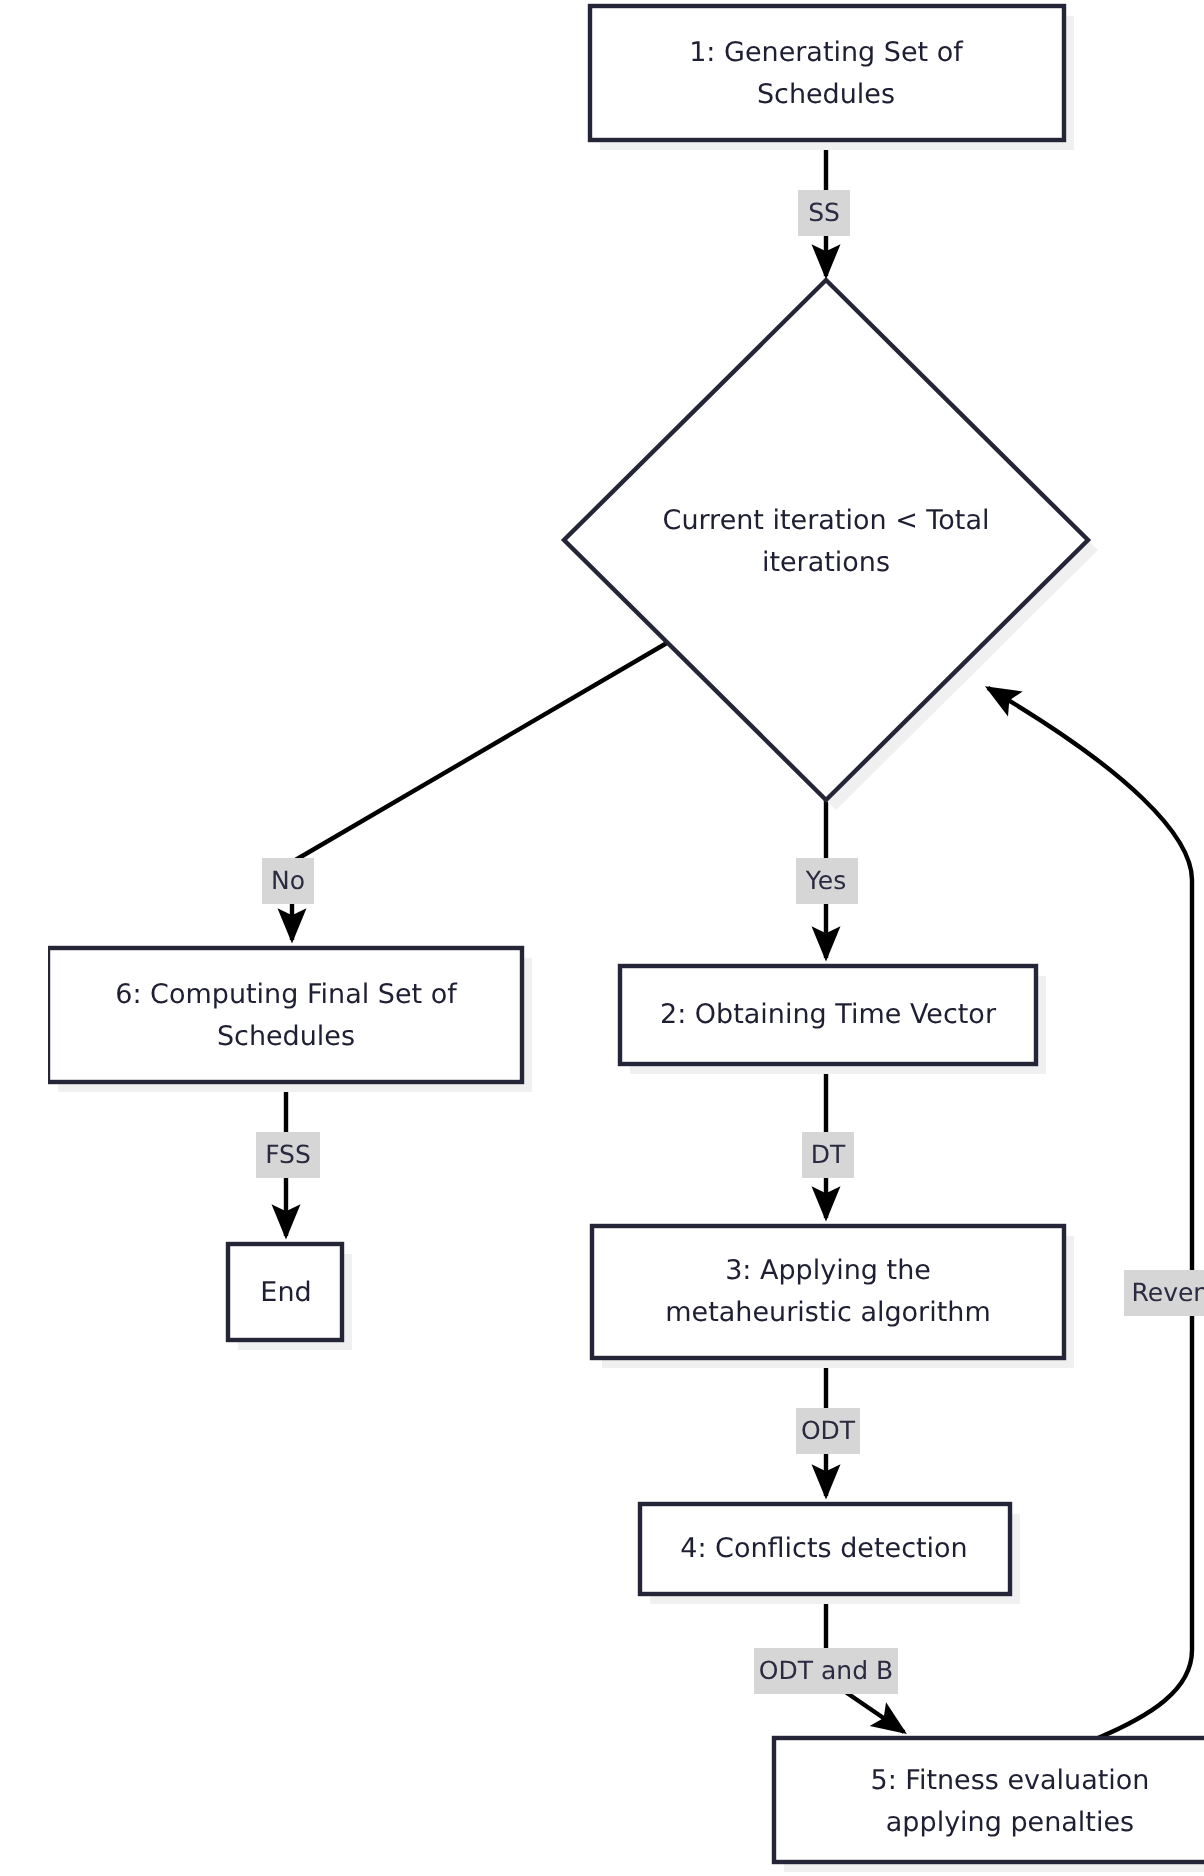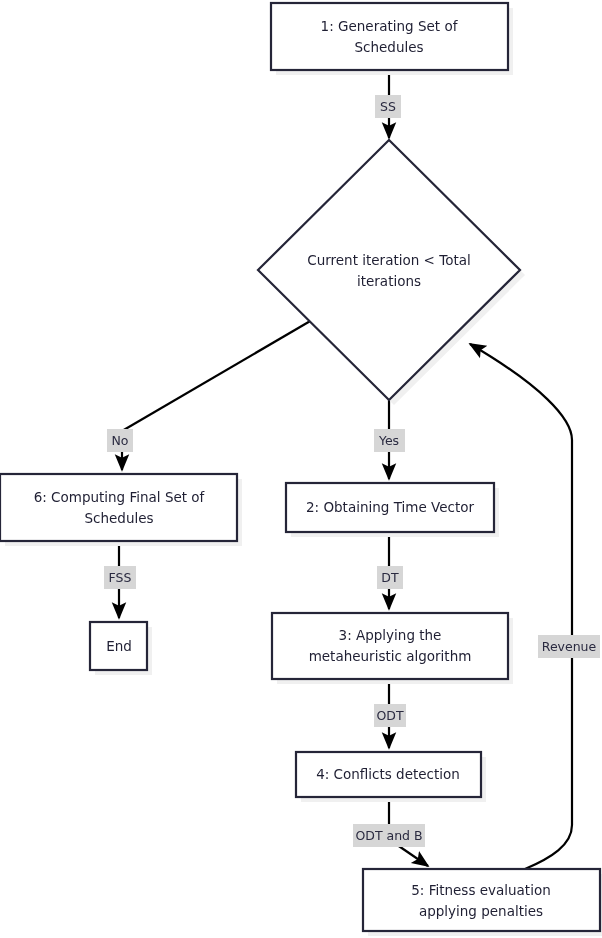--- a/index.html
+++ b/index.html
@@ -10,20 +10,21 @@
   body {
     width: 602px;
     height: 938px;
     font-family: "DejaVu Sans", sans-serif;
     overflow: hidden;
   }
   #flowchart-root {
     position: relative;
     width: 488px;
     height: 938px;
+    margin-left: 24px;
   }
   svg#flow-svg {
     position: absolute;
     top: 0;
     left: 0;
     width: 602px;
     height: 938px;
   }
   .node-box {
     fill: #ffffff;

